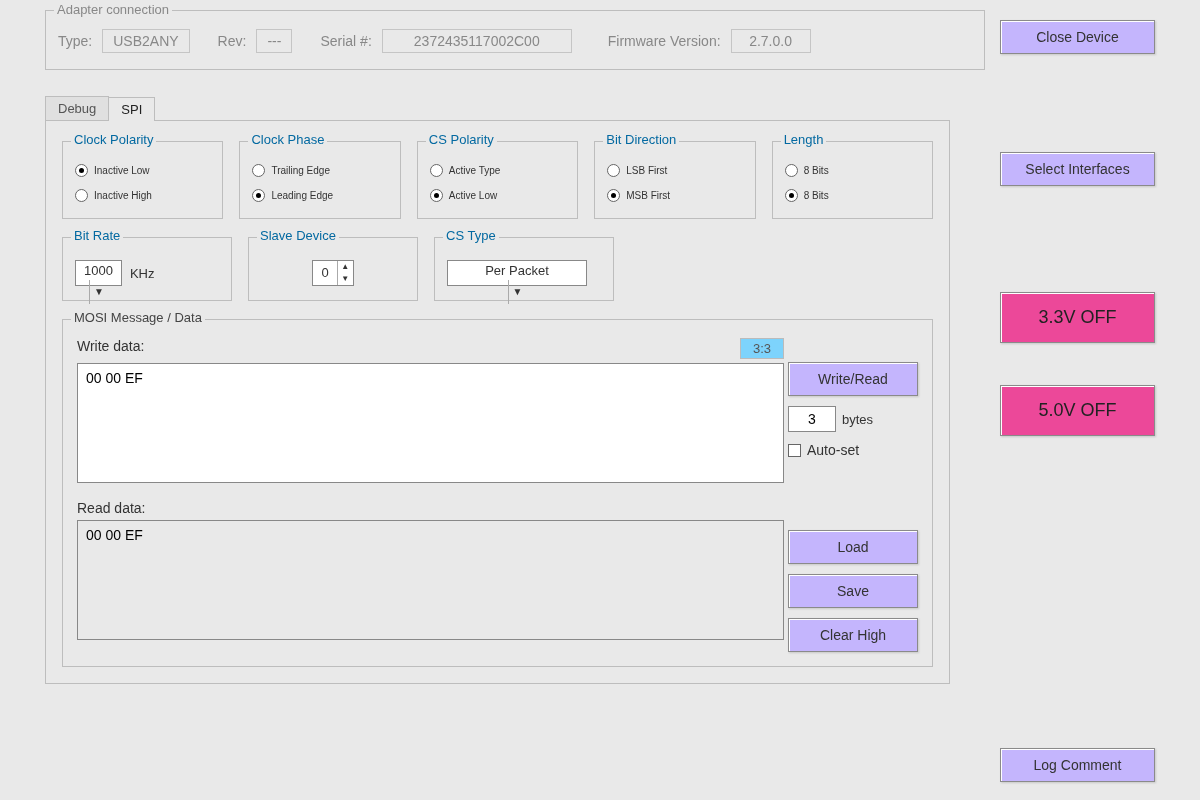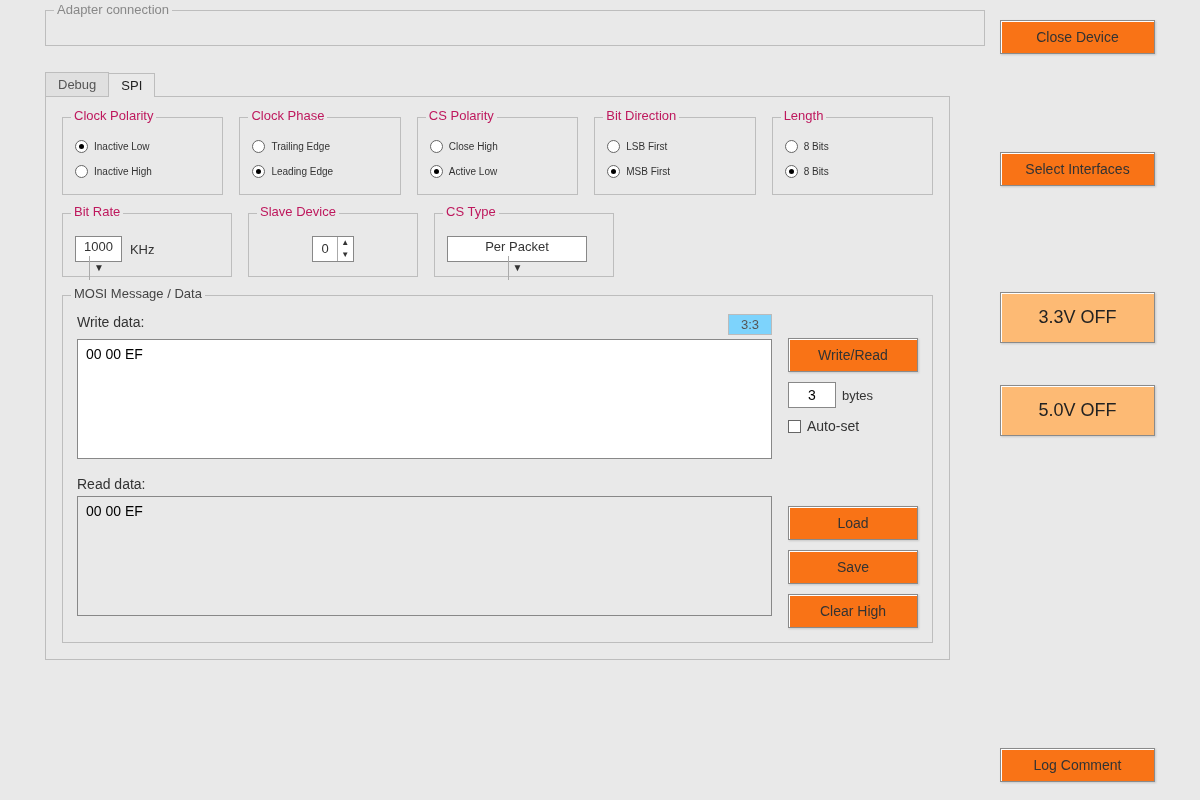--- a/index.html
+++ b/index.html
@@ -59,32 +59,32 @@
     position: absolute;
     right: 45px;
     top: 20px;
     width: 155px;
     display: flex;
     flex-direction: column;
     gap: 14px;
   }
   .btn {
     border: 1px solid #8a8a8a;
-    background: #f97316;
+    background: #c4b5fd;
     padding: 8px 16px;
     font-size: 14px;
     text-align: center;
     cursor: pointer;
     box-shadow: 1px 1px 0 #fff inset, 1px 1px 2px rgba(0,0,0,0.15);
     user-select: none;
   }
   .btn.big {
     padding: 14px 4px;
     font-size: 18px;
-    background: #fdba74;
+    background: #ec4899;
     color: #222;
   }
   
   .tabstrip {
     display: flex;
     align-items: flex-end;
     margin-top: 26px;
     position: relative;
     z-index: 2;
   }
@@ -118,21 +118,21 @@
   .row1 {
     display: flex;
     gap: 16px;
   }
   .rg {
     border: 1px solid #bdbdbd;
     position: relative;
     padding: 16px 12px 10px 12px;
     flex: 1;
   }
-  .rg .gb-label { color: #be185d; top: -10px; }
+  .rg .gb-label { color: #0369a1; top: -10px; }
   .radio {
     display: flex;
     align-items: center;
     gap: 6px;
     padding: 6px 0;
     font-size: 10px;
     cursor: pointer;
     white-space: nowrap;
   }
   .radio .dot {
@@ -205,21 +205,21 @@
   
   .mosi {
     margin-top: 18px;
     border: 1px solid #bdbdbd;
     position: relative;
     padding: 18px 14px 14px 14px;
   }
   .mosi .gb-label { color: #444; top: -10px; }
   .mosi-row {
     display: flex;
-    gap: 16px;
+    gap: 4px;
     justify-content: flex-end;
   }
   .mosi-left { flex: 1; }
   .mosi-right {
     width: 130px;
     display: flex;
     flex-direction: column;
     gap: 10px;
     padding-top: 24px;
   }
@@ -249,20 +249,33 @@
   .chk { display:flex; align-items:center; gap:6px; font-size:14px; cursor:pointer; }
   .chk .box { width:13px; height:13px; border:1px solid #666; background:#fff; }
 </style>
 </head>
 <body>
 
 <div class="app">
 
   <div class="gb adapter" style="width:940px;">
     <span class="gb-label">Adapter connection</span>
+    <div class="adapter-row">
+      <span class="lbl">Type:</span>
+      <span class="ro-field" style="min-width:80px">USB2ANY</span>
+      <span style="width:8px"></span>
+      <span class="lbl">Rev:</span>
+      <span class="ro-field" style="min-width:30px">---</span>
+      <span style="width:8px"></span>
+      <span class="lbl">Serial #:</span>
+      <span class="ro-field" style="min-width:190px">2372435117002C00</span>
+      <span style="width:16px"></span>
+      <span class="lbl">Firmware Version:</span>
+      <span class="ro-field" style="min-width:80px">2.7.0.0</span>
+    </div>
   </div>
 
   <div class="rcol">
     <div class="btn">Close Device</div>
     <div style="height:70px"></div>
     <div class="btn">Select Interfaces</div>
     <div style="height:78px"></div>
     <div class="btn big">3.3V OFF</div>
     <div style="height:14px"></div>
     <div class="btn big">5.0V OFF</div>
@@ -297,21 +310,21 @@
           </div>
         <div class="radio sel">
             <span class="dot"></span>
             <span>Leading Edge</span>
           </div>
       </div>
       <div class="rg" style="width:160px">
         <span class="gb-label">CS Polarity</span>
         <div class="radio">
             <span class="dot"></span>
-            <span>Close High</span>
+            <span>Active Type</span>
           </div>
         <div class="radio sel">
             <span class="dot"></span>
             <span>Active Low</span>
           </div>
       </div>
       <div class="rg" style="width:150px">
         <span class="gb-label">Bit Direction</span>
         <div class="radio">
             <span class="dot"></span>

